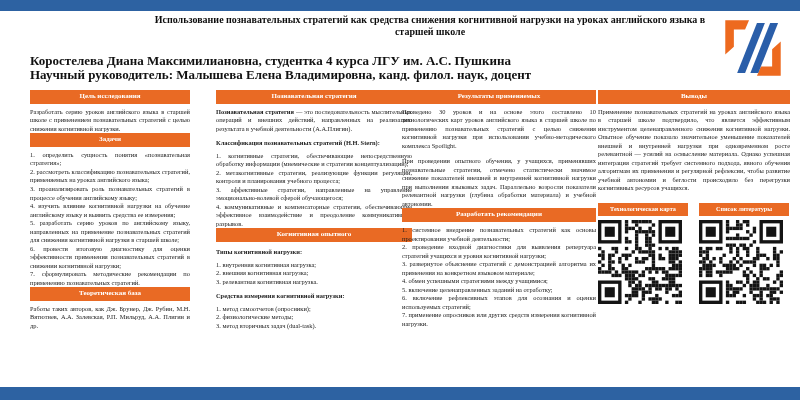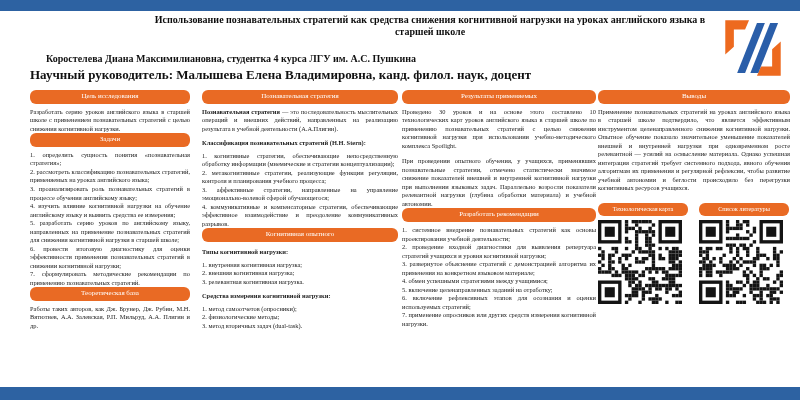--- a/index.html
+++ b/index.html
@@ -17,33 +17,33 @@
     font-family:"Liberation Serif","DejaVu Serif",serif;
     color:var(--ink);
   }
   .top-bar{position:absolute;top:0;left:0;right:0;height:11px;background:var(--blue);}
   .bottom-bar{position:absolute;bottom:0;left:0;right:0;height:13px;background:var(--blue);}
 
   .poster-title{
     position:absolute;top:14px;left:150px;width:560px;
     text-align:center;font-weight:bold;font-size:10px;line-height:1.22;color:#0d0d0d;
   }
-  .author-line{position:absolute;left:30px;top:53px;font-weight:bold;font-size:10px;color:#111;margin-left:16px;}
+  .author-line{position:absolute;left:30px;top:53px;font-weight:bold;font-size:13px;color:#111;}
   .supervisor-line{position:absolute;left:30px;top:67px;font-weight:bold;font-size:13px;color:#111;}
   .logo{position:absolute;left:720px;top:15px;width:66px;height:65px;}
 
   .col{position:absolute;top:90px;bottom:15px;overflow:hidden;}
   .col1{left:30px;width:160px;}
-  .col2{left:202px;width:196px;}
+  .col2{left:216px;width:196px;}
   .col3{left:402px;width:194px;}
   .col4{left:598px;width:192px;}
 
   .sec-bar{
-    background:var(--accent);color:#ffffff;font-weight:normal;font-size:7px;
-    text-align:center;padding:3px 2px;line-height:1.1;border-radius:6px;
+    background:var(--accent);color:#ffffff;font-weight:bold;font-size:7px;
+    text-align:center;padding:3px 2px;line-height:1.1;
   }
   .gap{}
   .body-text{font-size:6.4px;line-height:1.33;text-align:justify;margin-top:4px;}
   .body-text.spaced{margin-bottom:7px;}
   .bold-head{font-weight:bold;font-size:6.4px;line-height:1.33;margin-top:6px;}
   .num-item{font-size:6.4px;line-height:1.33;text-align:justify;}
   .list{margin-top:4px;}
   .lead-bold{font-weight:bold;}
 
   .qr-row{display:flex;gap:11px;margin-top:10px;}

